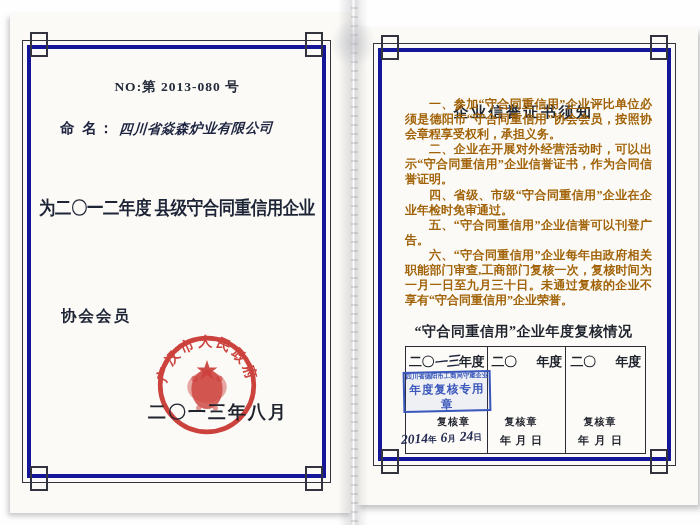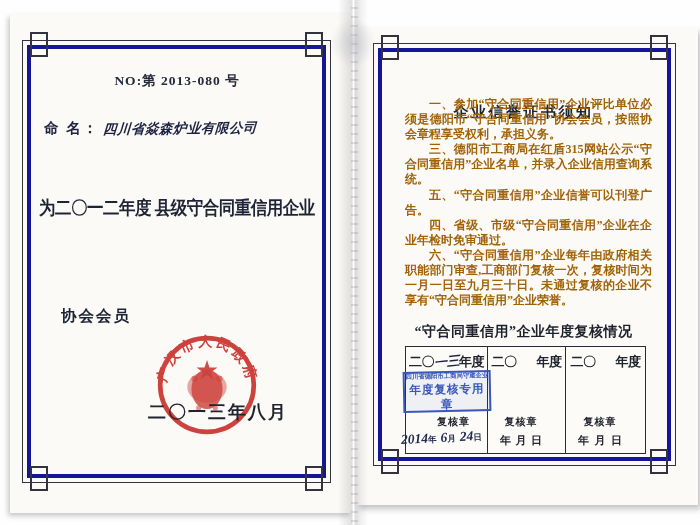--- a/index.html
+++ b/index.html
@@ -13,24 +13,24 @@
   .page-right{left:356px;top:28px;width:342px;height:477px;box-shadow:3px 4px 6px rgba(60,60,70,.30);}
   
   .frame{position:absolute;border:1.5px solid #33333f;}
   .frame-inner{position:absolute;left:4px;top:4px;right:4px;bottom:4px;border:4px solid #15159a;}
   .page-left .frame{left:12px;top:26px;width:307px;height:441px;}
   .page-right .frame{left:17px;top:15px;width:301px;height:421px;}
   .corner{position:absolute;width:14px;height:21px;border:2px solid #33333f;background:transparent;z-index:3;}
   .c-tl{left:7px;top:-9px;} .c-tr{right:7px;top:-9px;}
   .c-bl{left:7px;bottom:-9px;} .c-br{right:7px;bottom:-9px;}
   
-  .cert-no{position:absolute;left:12px;top:58px;width:310px;text-align:center;
+  .cert-no{position:absolute;left:12px;top:64px;width:310px;text-align:center;
     font-size:13.5px;font-weight:bold;color:#232a3a;letter-spacing:1px;}
   .name-line{position:absolute;left:34px;top:105px;color:#1f2540;white-space:nowrap;}
-  .name-label{font-size:14.5px;font-weight:bold;letter-spacing:2px;}
+  .name-label{font-size:14.5px;font-weight:bold;letter-spacing:2px;margin-left:16px;}
   .company{font-size:13.5px;font-weight:bold;font-style:italic;letter-spacing:.5px;
     display:inline-block;transform:rotate(-.6deg) skewX(-4deg);color:#1c2340;}
   .award{position:absolute;left:29px;top:182px;width:300px;font-size:16.5px;font-weight:bold;
     color:#1d2436;letter-spacing:-.5px;transform:scaleY(1.12);transform-origin:left top;white-space:nowrap;}
   .issue{position:absolute;left:51px;top:292px;font-size:15.5px;font-weight:bold;
     color:#1d2436;letter-spacing:2px;}
   .seal{position:absolute;left:145px;top:319px;width:104px;height:104px;z-index:2;opacity:.92;}
   .issue-date{position:absolute;left:138px;top:386px;font-size:18px;font-weight:bold;
     color:#20242e;letter-spacing:2px;z-index:4;white-space:nowrap;}
   
@@ -130,23 +130,23 @@
       <i class="corner c-tl"></i>
       <i class="corner c-tr"></i>
       <i class="corner c-bl"></i>
       <i class="corner c-br"></i>
     </div>
 
     <div class="notice-title">企业信誉证书须知</div>
 
     <div class="notice-body">
       <p>一、参加“守合同重信用”企业评比单位必须是德阳市“守合同重信用”协会会员，按照协会章程享受权利，承担义务。</p>
-      <p>三、德阳市工商局在红盾315网站公示“守合同重信用”企业名单，并录入企业信用查询系统。</p>
+      <p>二、企业在开展对外经营活动时，可以出示“守合同重信用”企业信誉证书，作为合同信誉证明。</p>
+      <p>四、省级、市级“守合同重信用”企业在企业年检时免审通过。</p>
       <p>五、“守合同重信用”企业信誉可以刊登广告。</p>
-      <p>四、省级、市级“守合同重信用”企业在企业年检时免审通过。</p>
       <p>六、“守合同重信用”企业每年由政府相关职能部门审查,工商部门复核一次，复核时间为一月一日至九月三十日。未通过复核的企业不享有“守合同重信用”企业荣誉。</p>
     </div>
 
     <div class="section-title">“守合同重信用”企业年度复核情况</div>
 
     <div class="review-table">
 
       <div class="rcol col1">
         <div class="year-label">
           <span>二〇</span><span class="year-hand">一三</span><span>年度</span>

